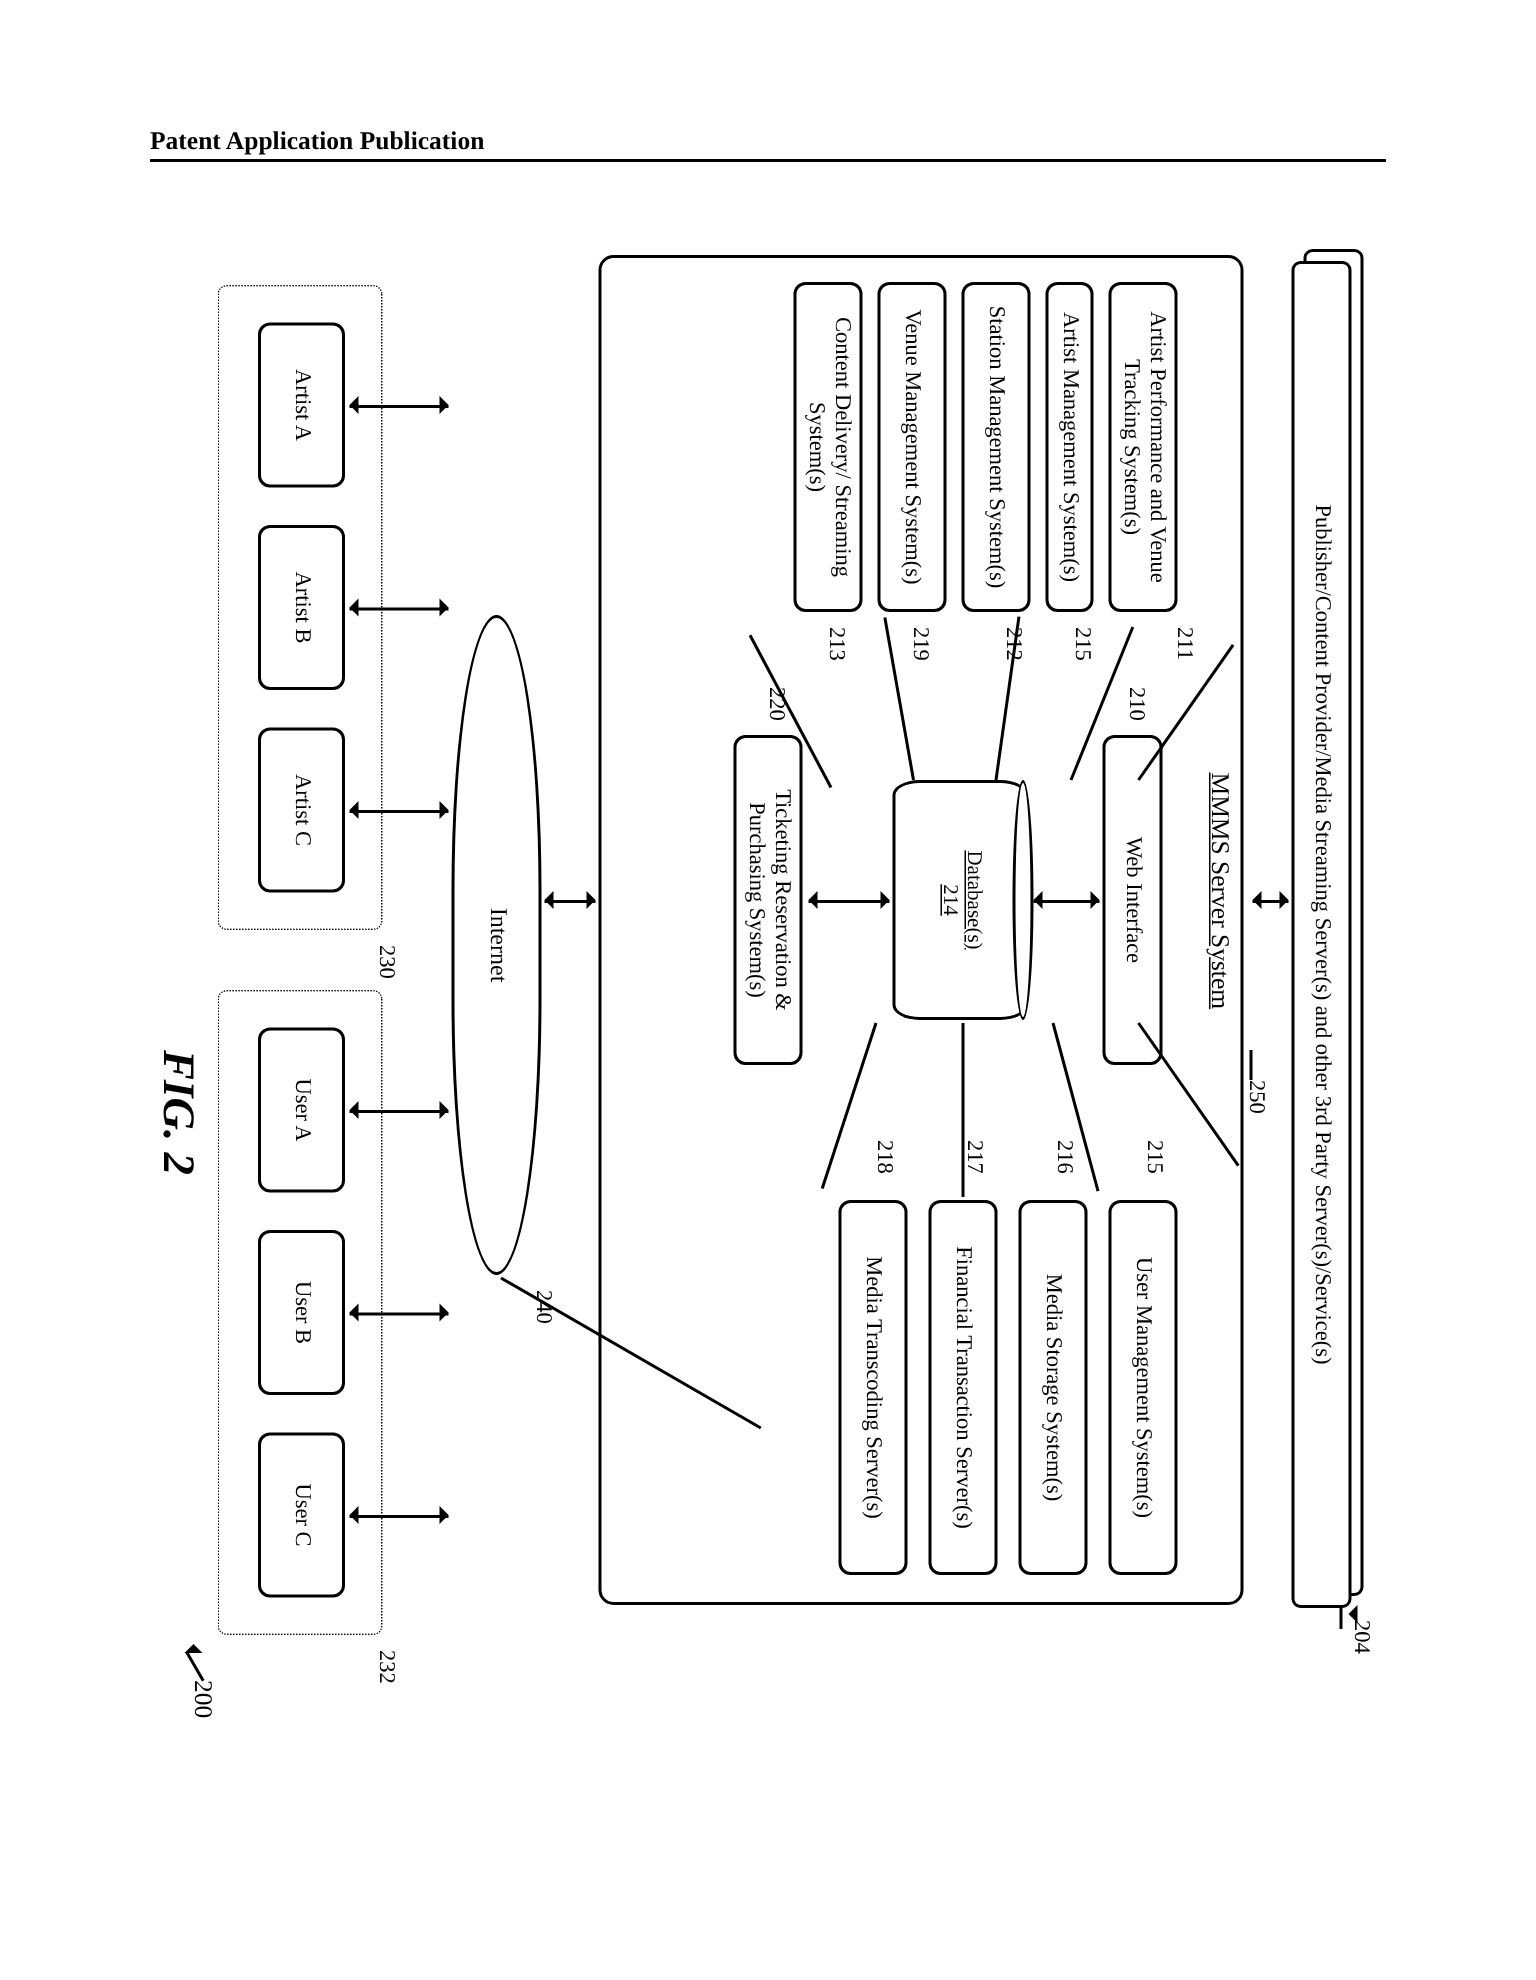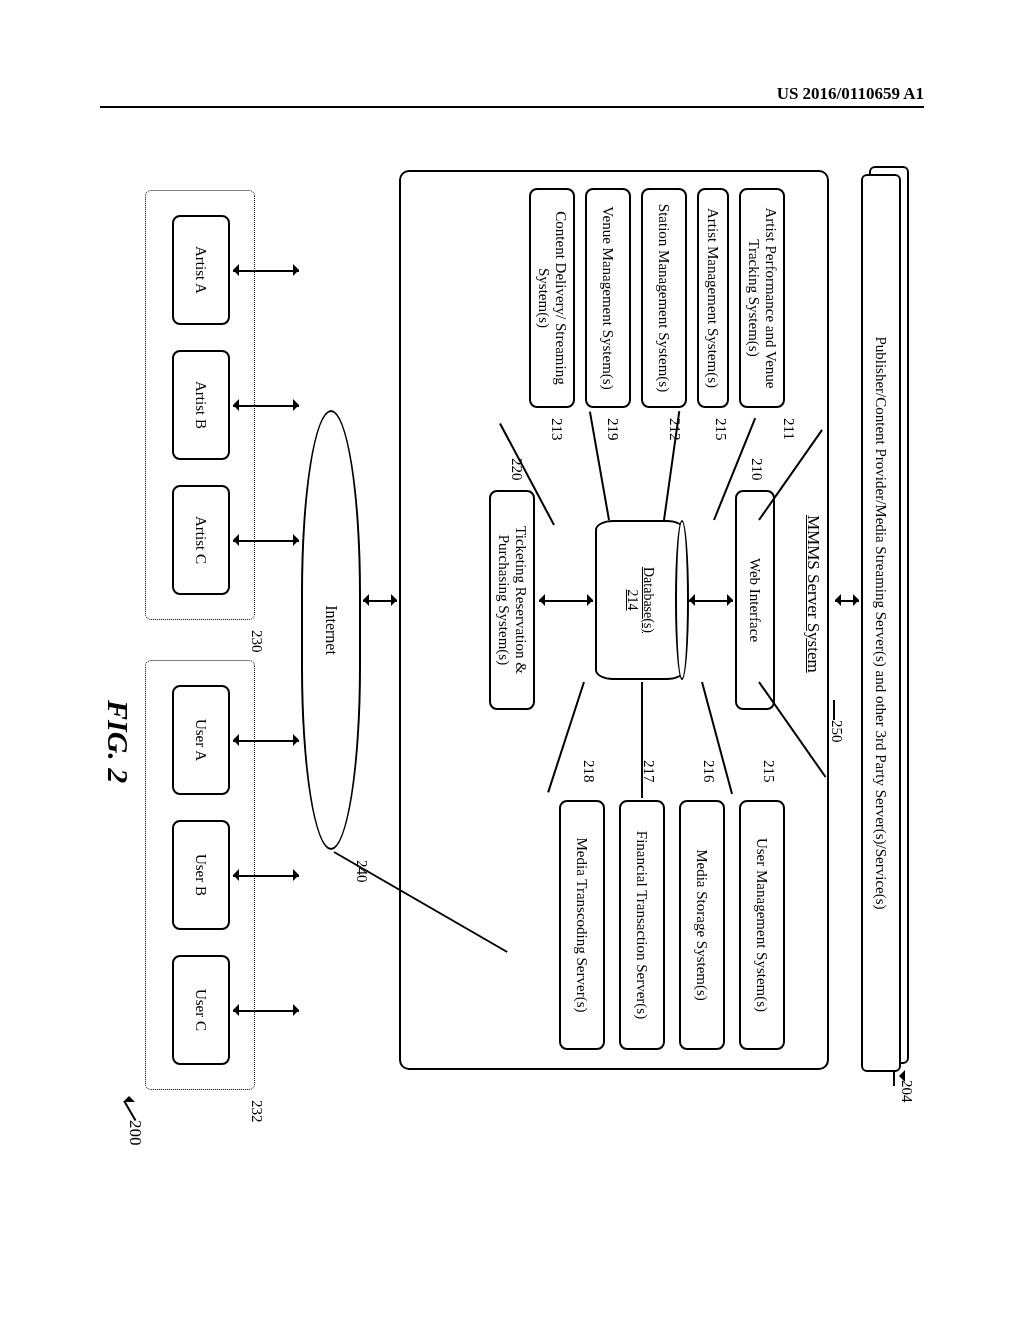--- a/index.html
+++ b/index.html
@@ -142,21 +142,21 @@
     border-radius: 6px;
     background:#fff;
   }
 </style>
 </head>
 <body>
 
 <div class="page">
 
   <div class="hdr">
-    <span class="right">US 2016/0110659 A1</span>
+    <span class="left">Patent Application Publication</span>
   </div>
 
   <div class="figwrap">
     <div class="rotated">
 
       <div class="stackA" style="left:6px; top:6px; width:898px; height:40px;"></div>
       <div class="box" style="left:14px; top:14px; width:898px; height:40px; border-radius:6px; font-size:15px;">
         <span>Publisher/Content Provider/Media Streaming Server(s) and other 3rd Party Server(s)/Service(s)</span>
       </div>
       <div class="label" style="left:920px; top:0px;">204</div>

